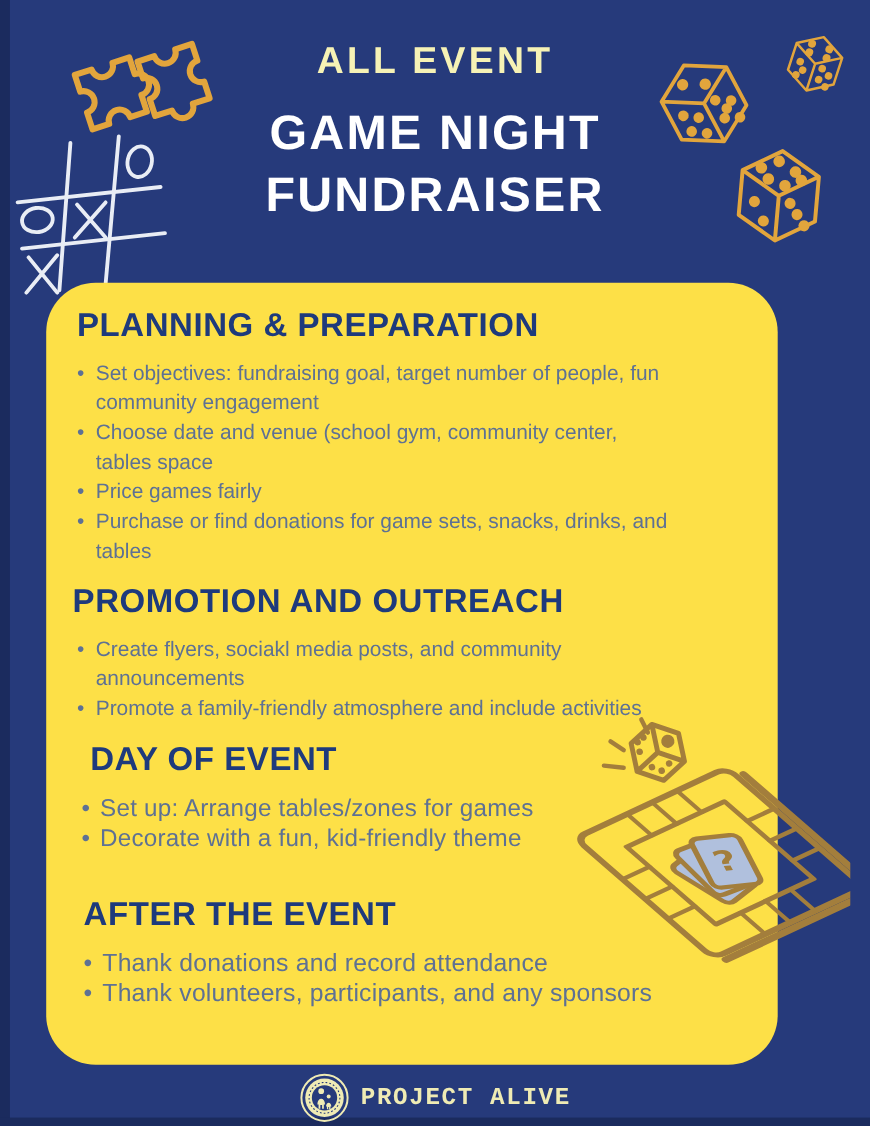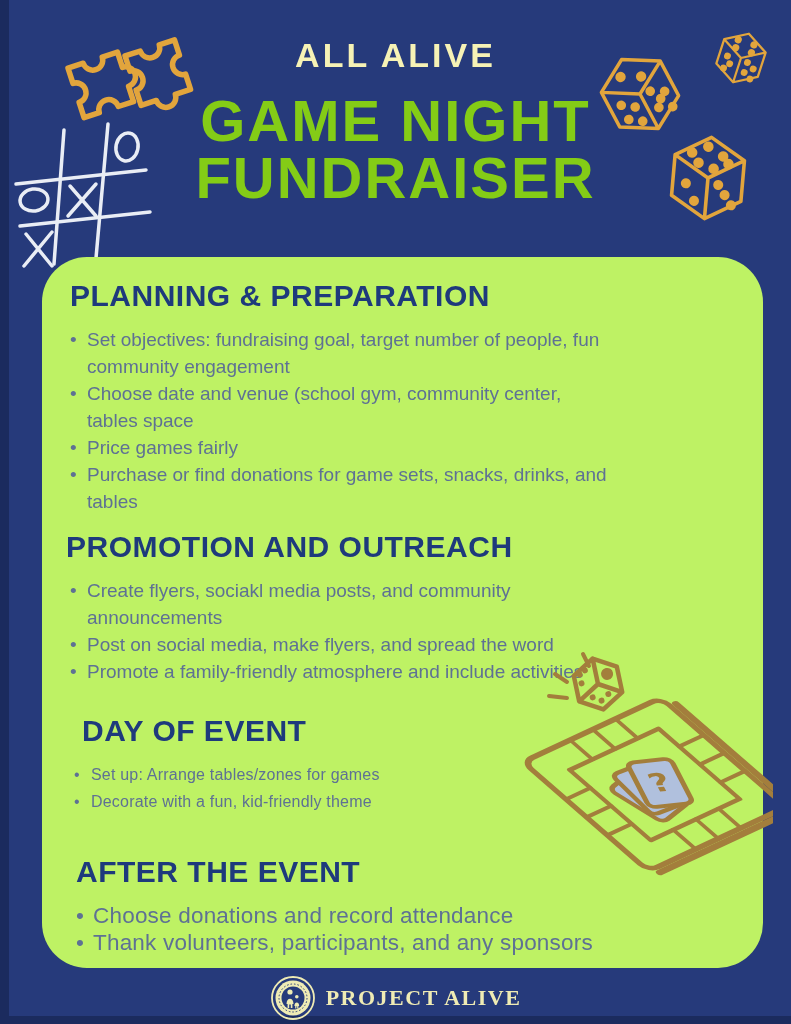--- a/index.html
+++ b/index.html
@@ -11,67 +11,67 @@
   .edge-left{position:absolute;left:0;top:0;width:9px;height:1024px;background:#1B2B5E;}
   .edge-bottom{position:absolute;left:0;bottom:0;width:791px;height:8px;background:#1B2B5E;}
 
   
   .hdr-badge{
     position:absolute;top:36px;left:0;width:791px;text-align:center;
     color:#F6F2B5;font-weight:bold;font-size:34px;letter-spacing:3px;
   }
   .hdr-title{
     position:absolute;top:92px;left:0;width:791px;text-align:center;
-    color:#84cc16;font-weight:bold;font-size:58px;line-height:57px;letter-spacing:2px;
+    color:#ffffff;font-weight:bold;font-size:44px;line-height:57px;letter-spacing:2px;
   }
   .icon-abs{position:absolute;}
   #puzzle{left:52px;top:12px;}
   #ttt{left:4px;top:120px;}
   #dice{left:578px;top:6px;}
 
   
   .card{
-    position:absolute;left:42px;top:257px;width:721px;height:711px;
-    background:#bef264;border-radius:45px;box-sizing:border-box;
+    position:absolute;left:42px;top:257px;width:665px;height:711px;
+    background:#fde047;border-radius:45px;box-sizing:border-box;
     padding:22px 18px 0 14px;
   }
   .section h2{
     margin:0 0 0 14px;
     color:#1E3A7C;font-weight:800;font-size:30px;letter-spacing:0.5px;
   }
   .section ul{
     list-style:none;margin:13px 0 0 0;padding:0 0 0 14px;
   }
   .section li{
     position:relative;padding-left:17px;white-space:pre-line;
     color:#5E7194;font-size:19px;line-height:27px;
   }
   .section li::before{
     content:"\2022";position:absolute;left:0;top:0;color:#5E7194;
   }
   .sec-1{margin-top:0;}
   .sec-2{margin-top:15px;}
   .sec-2 h2{margin-left:10px;}
-  .sec-3{margin-top:29px;}
+  .sec-3{margin-top:16px;}
   .sec-3 h2{margin-left:26px;}
   .sec-3 ul{padding-left:18px;max-width:480px;}
-  .sec-3 li{font-size:16px;letter-spacing:0.2px;}
+  .sec-3 li{font-size:22px;letter-spacing:0.2px;}
   .sec-4{margin-top:40px;}
   .sec-4 h2{margin-left:20px;}
   .sec-4 ul{padding-left:20px;max-width:560px;}
   .sec-4 li{font-size:22.5px;letter-spacing:0.2px;}
   #board{position:absolute;left:453px;top:393px;pointer-events:none;}
 
   
   .footer{
     position:absolute;left:0;top:972px;width:791px;height:52px;
     display:flex;align-items:center;justify-content:center;gap:10px;
   }
   .footer-brand{
-    color:#EFEBB4;font-family:Liberation Serif, serif;font-weight:bold;
+    color:#EFEBB4;font-family:Liberation Mono, monospace;font-weight:bold;
     font-size:22px;letter-spacing:1.5px;
   }
 </style>
 </head>
 <body>
 
 <div class="edge-left"></div>
 <div class="edge-bottom"></div>
 
 <svg id="puzzle" class="icon-abs" width="178" height="128" viewBox="0 0 178 128">
@@ -143,21 +143,21 @@
         <circle cx="-18" cy="6" r="4.2"></circle>
           <circle cx="-10" cy="20" r="4.2"></circle>
         <circle cx="9" cy="5" r="4.2"></circle>
           <circle cx="15" cy="13" r="4.2"></circle>
           <circle cx="21" cy="21" r="4.2"></circle>
       </g>
     </g>
   </g>
 </svg>
 
-<div class="hdr-badge">ALL ALIVE</div>
+<div class="hdr-badge">ALL EVENT</div>
 <div class="hdr-title">
   <div>GAME NIGHT</div>
   <div>FUNDRAISER</div>
 </div>
 
 <div class="card">
 
   <div class="section sec-1">
     <h2>PLANNING &amp; PREPARATION</h2>
     <ul>
@@ -169,37 +169,36 @@
       <li>Purchase or find donations for game sets, snacks, drinks, and
 tables</li>
     </ul>
   </div>
 
   <div class="section sec-2">
     <h2>PROMOTION AND OUTREACH</h2>
     <ul>
       <li>Create flyers, sociakl media posts, and community
 announcements</li>
-      <li>Post on social media, make flyers, and spread the word</li>
       <li>Promote a family-friendly atmosphere and include activities</li>
     </ul>
   </div>
 
   <div class="section sec-3">
     <h2>DAY OF EVENT</h2>
     <ul>
       <li>Set up: Arrange tables/zones for games</li>
       <li>Decorate with a fun, kid-friendly theme</li>
     </ul>
   </div>
 
   <div class="section sec-4">
     <h2>AFTER THE EVENT</h2>
     <ul>
-      <li>Choose donations and record attendance</li>
+      <li>Thank donations and record attendance</li>
       <li>Thank volunteers, participants, and any sponsors</li>
     </ul>
   </div>
 
   <svg id="board" width="278" height="250" viewBox="0 0 278 250">
     <g stroke="#A37E3C" fill="none" stroke-linejoin="round" stroke-linecap="round">
       <g transform="translate(28,112) rotate(-25) skewX(24)">
         <path d="M7,158 H146 M158,12 V144" stroke-width="6.5"></path>
         <rect x="0" y="0" width="152" height="152" rx="10" stroke-width="5.5"></rect>
         <rect x="27" y="27" width="98" height="98" stroke-width="4.5"></rect>

